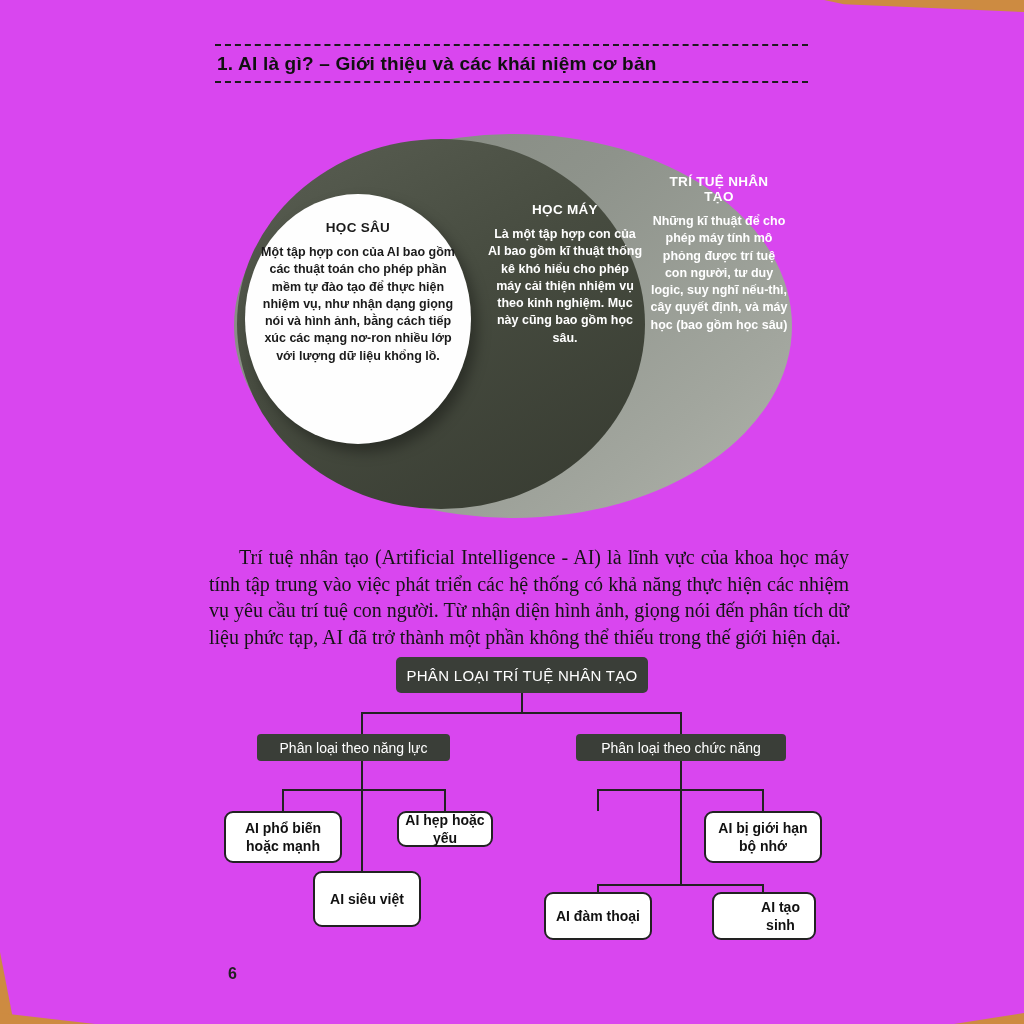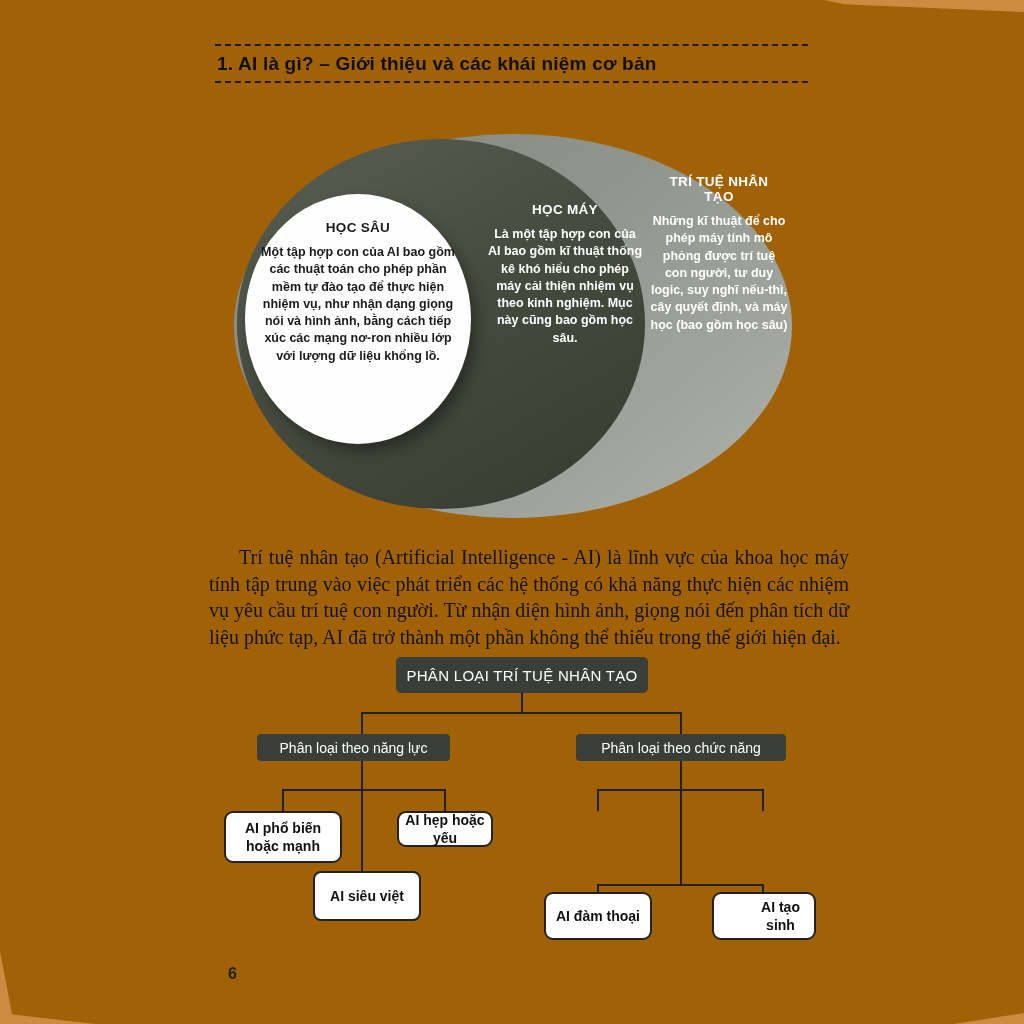--- a/index.html
+++ b/index.html
@@ -1,21 +1,21 @@
 <!DOCTYPE html>
 <html><head>
 <meta charset="utf-8">
 <style>
   html,body{margin:0;padding:0;}
   body{
     width:1024px;height:1024px;position:relative;overflow:hidden;
     background:#f3ece2;
     font-family:"Liberation Sans","DejaVu Sans",sans-serif;
   }
-  .page{position:absolute;inset:0;background:#a16207;}
+  .page{position:absolute;inset:0;background:#d946ef;}
 
   
   .edge{position:absolute;background:#cd8b41;}
   .edge-top-right{top:0;right:0;width:200px;height:12px;
     clip-path:polygon(0 0,100% 0,100% 100%,10% 35%);}
   .edge-bottom-left{bottom:0;left:0;width:14px;height:72px;
     clip-path:polygon(0 0,100% 100%,0 100%);}
   .edge-bottom-left2{bottom:0;left:0;width:95px;height:11px;
     clip-path:polygon(0 0,100% 100%,0 100%);}
   .edge-bottom-right{bottom:0;right:0;width:70px;height:11px;
@@ -70,21 +70,21 @@
   .fc-branch1{left:257px;top:734px;width:193px;}
   .fc-branch2{left:576px;top:734px;width:210px;}
   .box-leaf{
     position:absolute;background:#fff;border:2px solid #222;border-radius:9px;
     display:flex;align-items:center;justify-content:center;text-align:center;
     font-weight:bold;font-size:14px;color:#111;line-height:1.3;
     padding:3px;box-sizing:border-box;
   }
   .leaf1{left:224px;top:811px;width:118px;height:52px;}
   .leaf2{left:397px;top:811px;width:96px;height:36px;}
-  .leaf3{left:313px;top:871px;width:108px;height:50px;border-radius:8px;}
+  .leaf3{left:313px;top:871px;width:108px;height:56px;}
   .leaf4{left:544px;top:811px;width:108px;height:52px;}
   .leaf5{left:704px;top:811px;width:118px;height:52px;}
   .leaf6{left:544px;top:892px;width:108px;height:48px;}
   .leaf7{left:712px;top:892px;width:104px;height:48px;padding-left:36px;}
 
   .line{position:absolute;background:#222;}
   .ln-root-v{left:521px;top:693px;width:2px;height:20px;}
   .ln-top-h{left:361px;top:712px;width:321px;height:2px;}
   .ln-drop-b1{left:361px;top:712px;width:2px;height:22px;}
   .ln-drop-b2{left:680px;top:712px;width:2px;height:22px;}
@@ -160,18 +160,19 @@
   <div class="line ln-f3"></div>
   <div class="line ln-f4"></div>
 
   <div class="box-dark fc-root">PHÂN LOẠI TRÍ TUỆ NHÂN TẠO</div>
   <div class="box-dark fc-branch fc-branch1">Phân loại theo năng lực</div>
   <div class="box-dark fc-branch fc-branch2">Phân loại theo chức năng</div>
 
   <div class="box-leaf leaf1">AI phổ biến hoặc mạnh</div>
   <div class="box-leaf leaf2">AI hẹp hoặc yếu</div>
   <div class="box-leaf leaf3">AI siêu việt</div>
+  <div class="box-leaf leaf5">AI bị giới hạn bộ nhớ</div>
   <div class="box-leaf leaf6">AI đàm thoại</div>
   <div class="box-leaf leaf7">AI tạo sinh</div>
 
   <div class="page-number">6</div>
 
 </div>
 
 </body></html>

